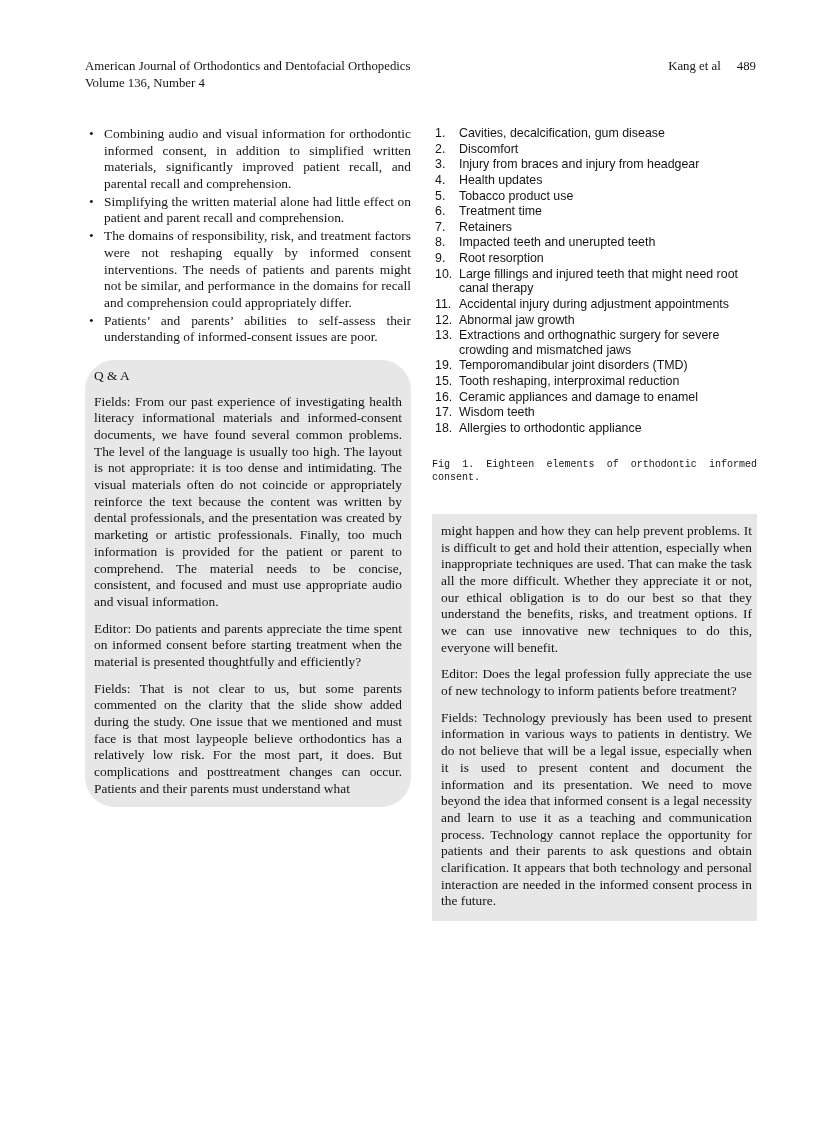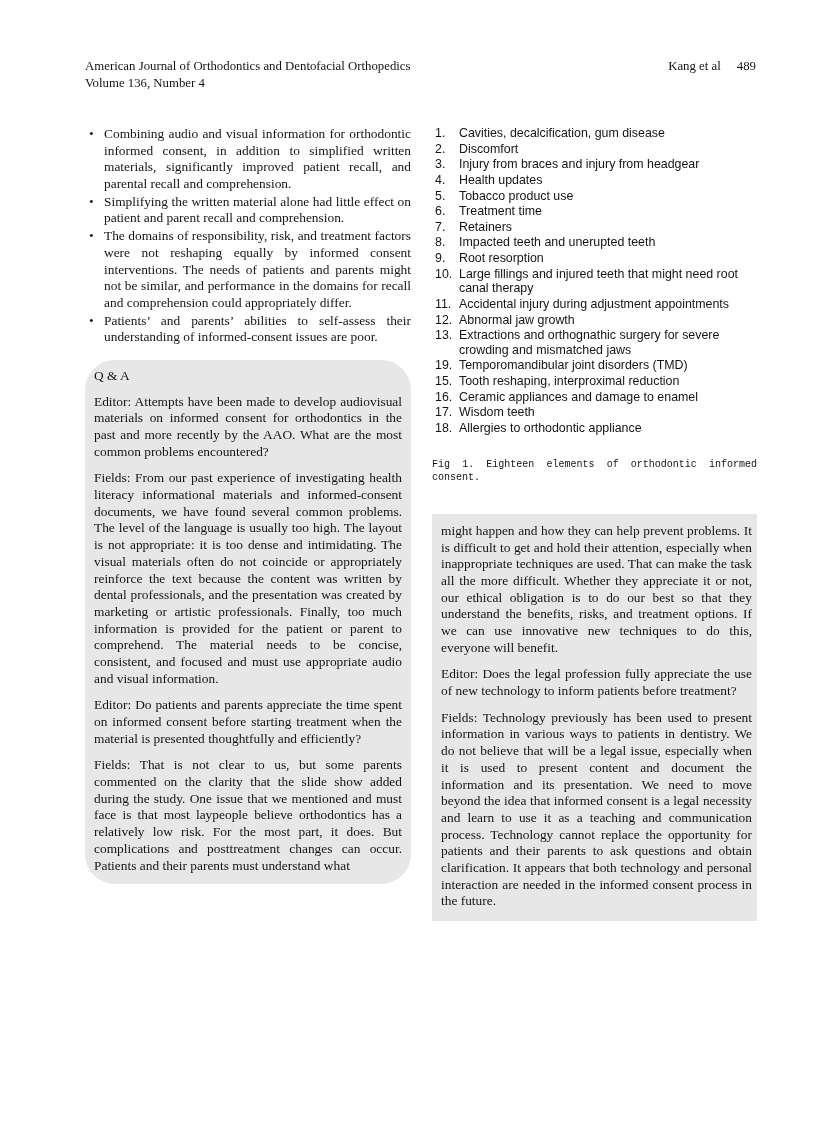--- a/index.html
+++ b/index.html
@@ -106,21 +106,20 @@
     <ul class="bullets">
       <li>Combining audio and visual information for orthodontic informed consent, in addition to simplified written materials, significantly improved patient recall, and parental recall and comprehension.</li>
       <li>Simplifying the written material alone had little effect on patient and parent recall and comprehension.</li>
       <li>The domains of responsibility, risk, and treatment factors were not reshaping equally by informed consent interventions. The needs of patients and parents might not be similar, and performance in the domains for recall and comprehension could appropriately differ.</li>
       <li>Patients’ and parents’ abilities to self-assess their understanding of informed-consent issues are poor.</li>
     </ul>
 
     <div class="qa-box">
       <p class="qa-title">Q &amp; A</p>
 
-      <p class="qa-p"><span>Editor:</span> <span>Attempts have been made to develop audiovisual materials on informed consent for orthodontics in the past and more recently by the AAO. What are the most common problems encountered?</span></p>
 
       <p class="qa-p"><span>Fields:</span> <span>From our past experience of investigating health literacy informational materials and informed-consent documents, we have found several common problems. The level of the language is usually too high. The layout is not appropriate: it is too dense and intimidating. The visual materials often do not coincide or appropriately reinforce the text because the content was written by dental professionals, and the presentation was created by marketing or artistic professionals. Finally, too much information is provided for the patient or parent to comprehend. The material needs to be concise, consistent, and focused and must use appropriate audio and visual information.</span></p>
 
       <p class="qa-p"><span>Editor:</span> <span>Do patients and parents appreciate the time spent on informed consent before starting treatment when the material is presented thoughtfully and efficiently?</span></p>
 
       <p class="qa-p"><span>Fields:</span> <span>That is not clear to us, but some parents commented on the clarity that the slide show added during the study. One issue that we mentioned and must face is that most laypeople believe orthodontics has a relatively low risk. For the most part, it does. But complications and posttreatment changes can occur. Patients and their parents must understand what</span></p>
     </div>
 
   </div>
 

